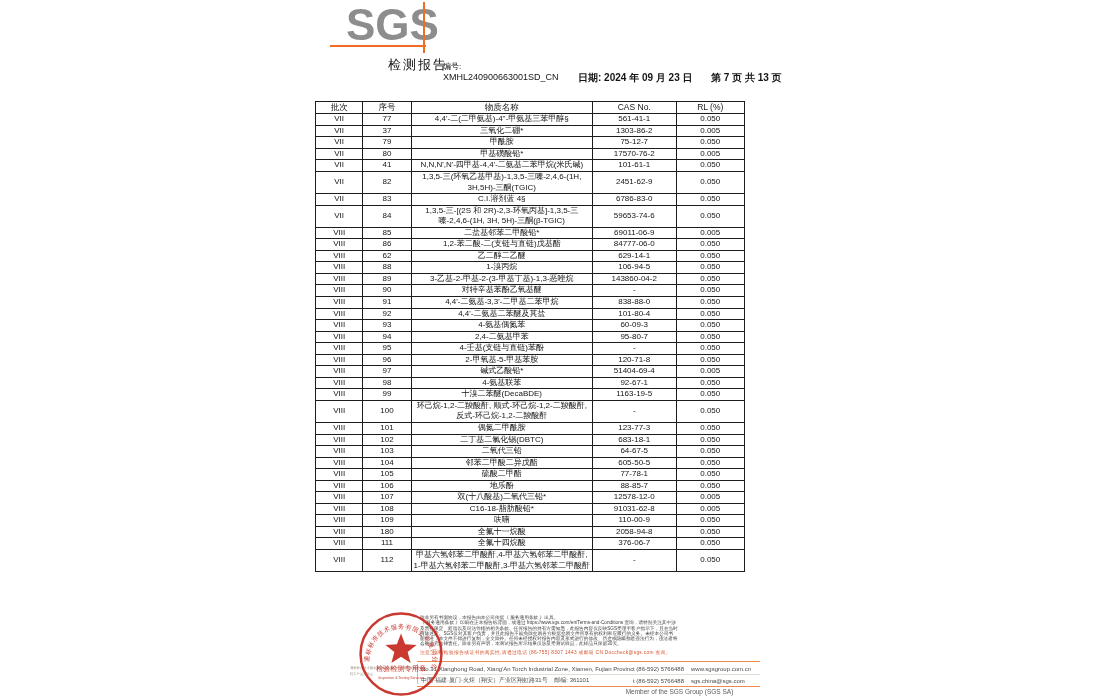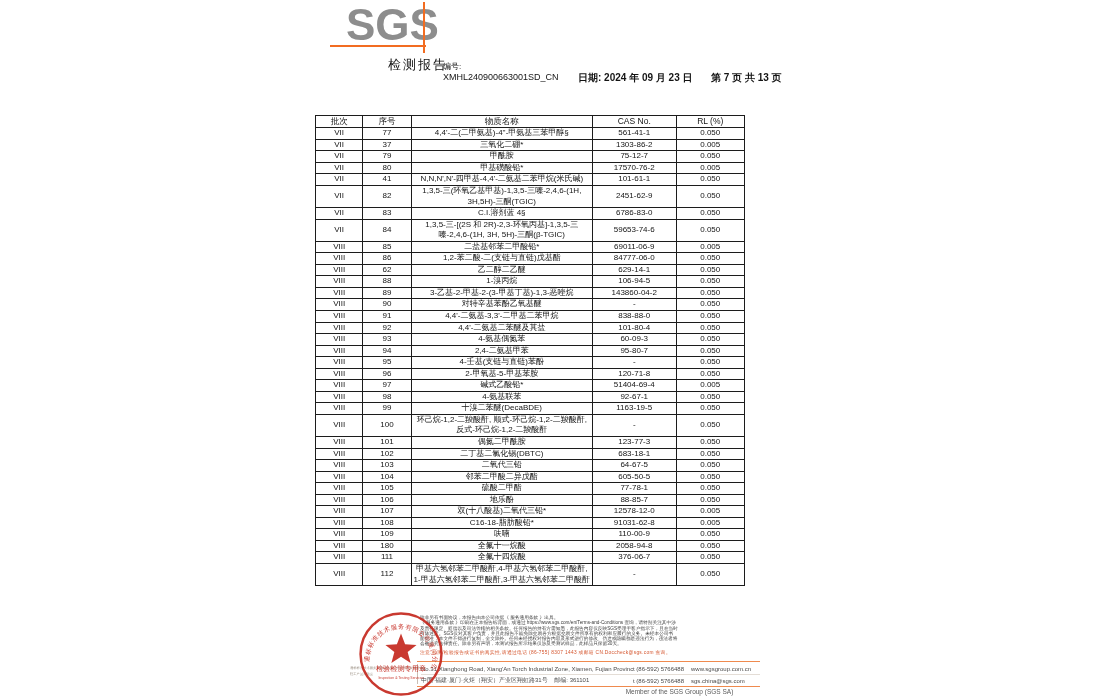--- a/index.html
+++ b/index.html
@@ -13,21 +13,21 @@
 
   
   .report-title{position:absolute;left:388px;top:56px;font-size:13px;font-weight:normal;letter-spacing:2px;}
   .report-number{position:absolute;left:443px;top:62px;width:134px;font-weight:normal;}
   .report-number .lbl{font-size:8px;display:block;line-height:10px;}
   .report-number .val{font-size:9px;display:block;line-height:11px;}
   .report-date{position:absolute;left:578px;top:71px;font-size:10px;font-weight:bold;}
   .report-page{position:absolute;left:711px;top:71px;font-size:10px;font-weight:bold;}
 
   
-  table.tbl{position:absolute;left:315px;top:115px;width:430px;border-collapse:collapse;table-layout:fixed;}
+  table.tbl{position:absolute;left:315px;top:101px;width:430px;border-collapse:collapse;table-layout:fixed;}
   .tbl th,.tbl td{border:1px solid #1c1c1c;font-size:8px;line-height:1.32;text-align:center;vertical-align:middle;padding:0 1px;font-weight:normal;word-break:break-word;}
   .tbl th{font-size:8.5px;}
   .c-batch{width:47px;} .c-no{width:48px;} .c-name{width:180px;} .c-cas{width:83px;} .c-rl{width:68px;}
 
   
   .stamp{position:absolute;left:358px;top:611px;width:86px;height:86px;opacity:.92;z-index:3;}
   .company-cn{position:absolute;left:350px;top:666px;width:220px;font-size:6px;line-height:1.6;color:#9a8f82;transform:scale(.55);transform-origin:left top;white-space:pre-line;z-index:1;}
   .disclaimer{position:absolute;left:420px;top:615px;width:437px;font-size:6px;line-height:1.13;color:#3c3c3c;transform:scale(.78);transform-origin:left top;white-space:pre-line;}
   .notice{position:absolute;left:420px;top:649px;width:425px;font-size:6px;letter-spacing:.4px;color:#d4532b;transform:scale(.8);transform-origin:left top;white-space:nowrap;}
   .rule{position:absolute;background:#ef8a4e;height:1px;}

